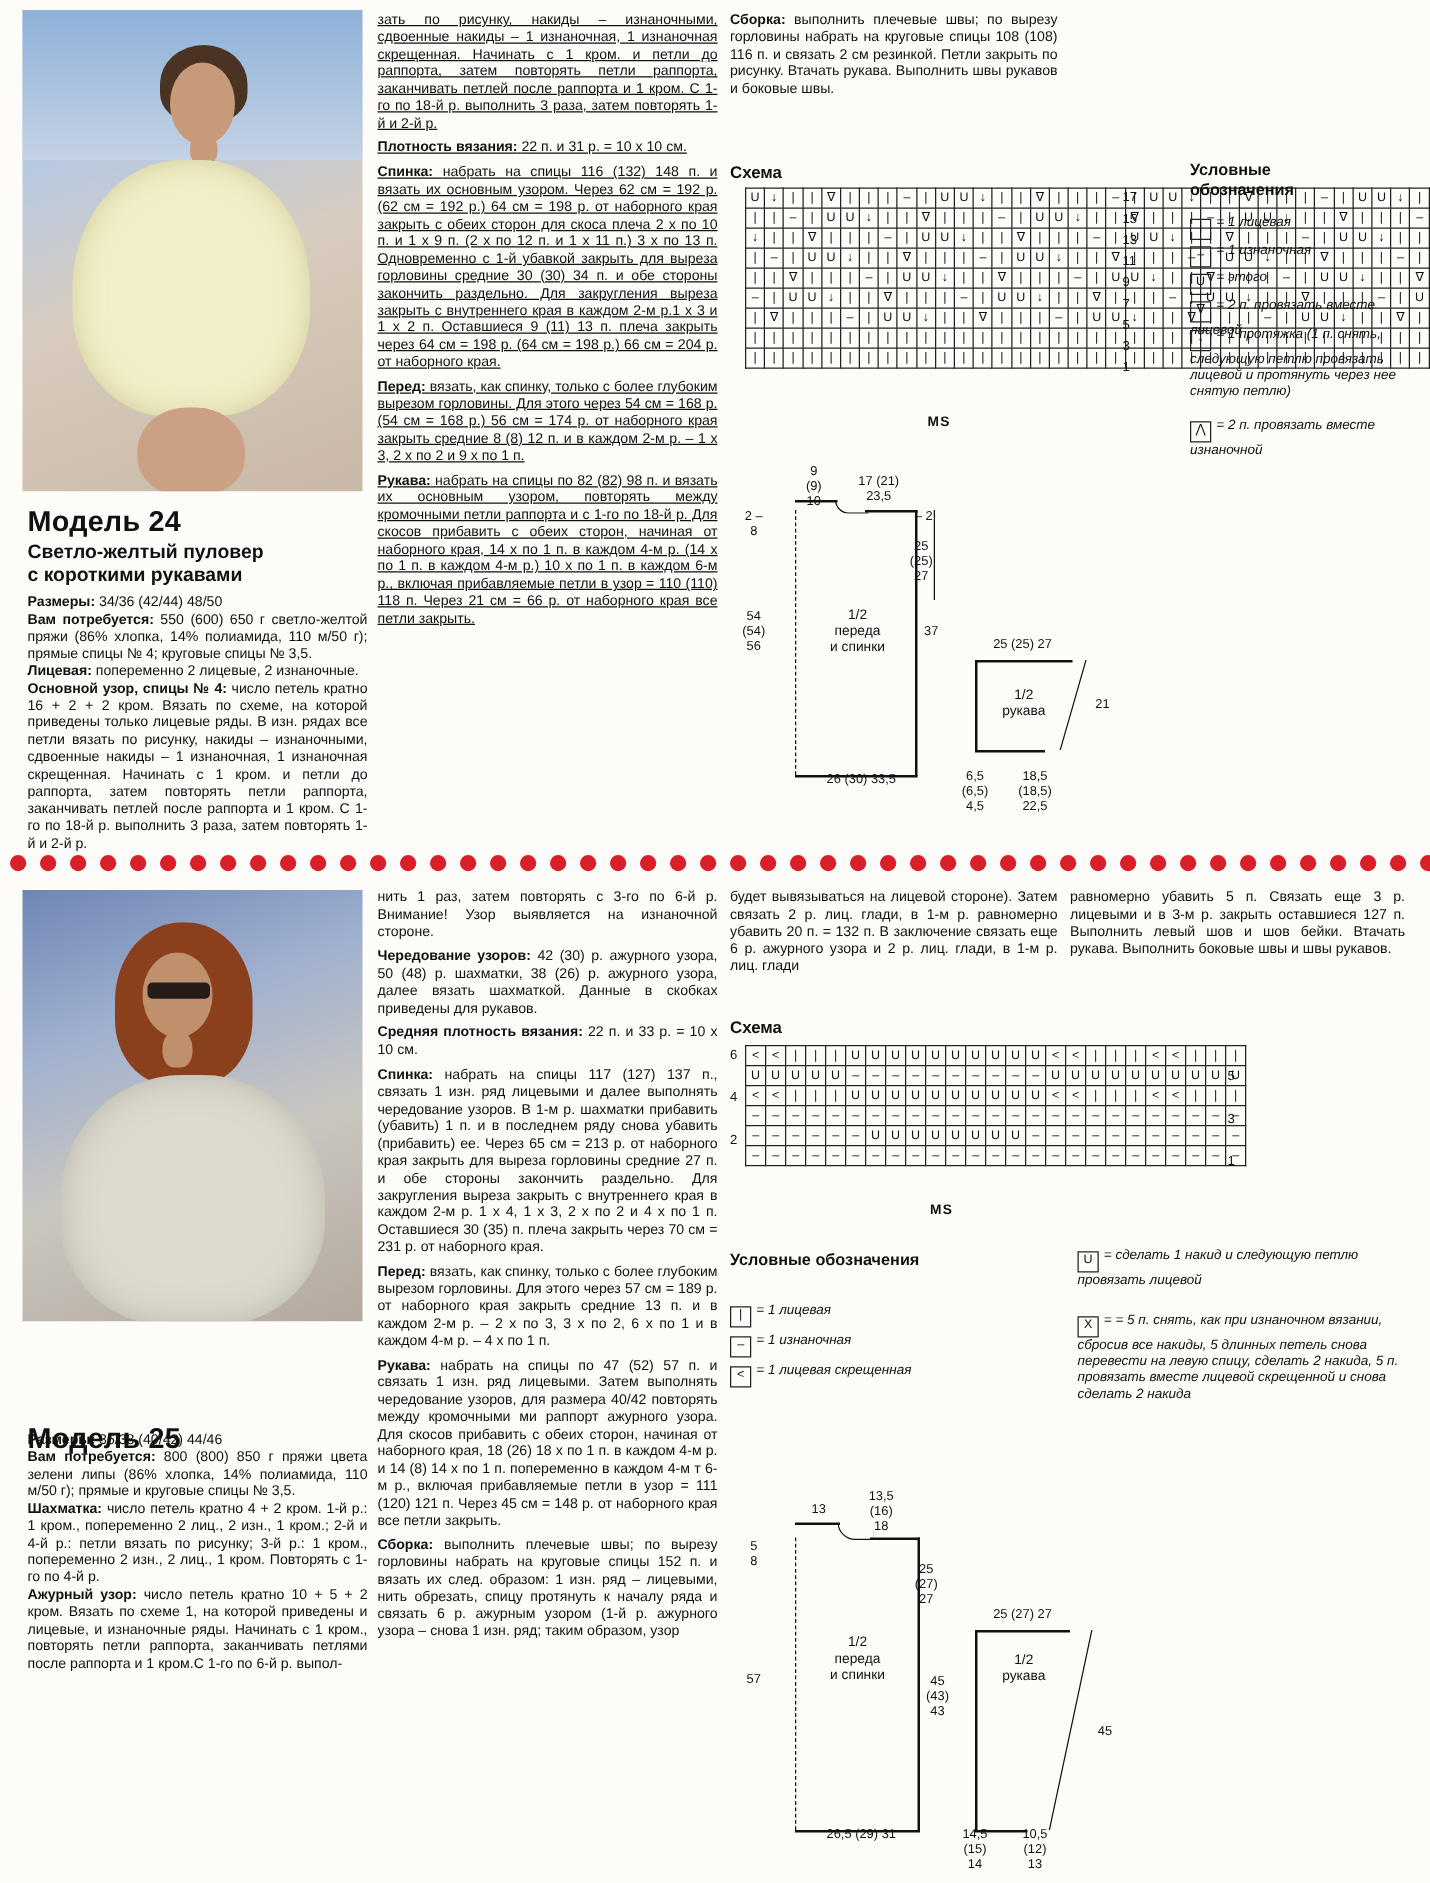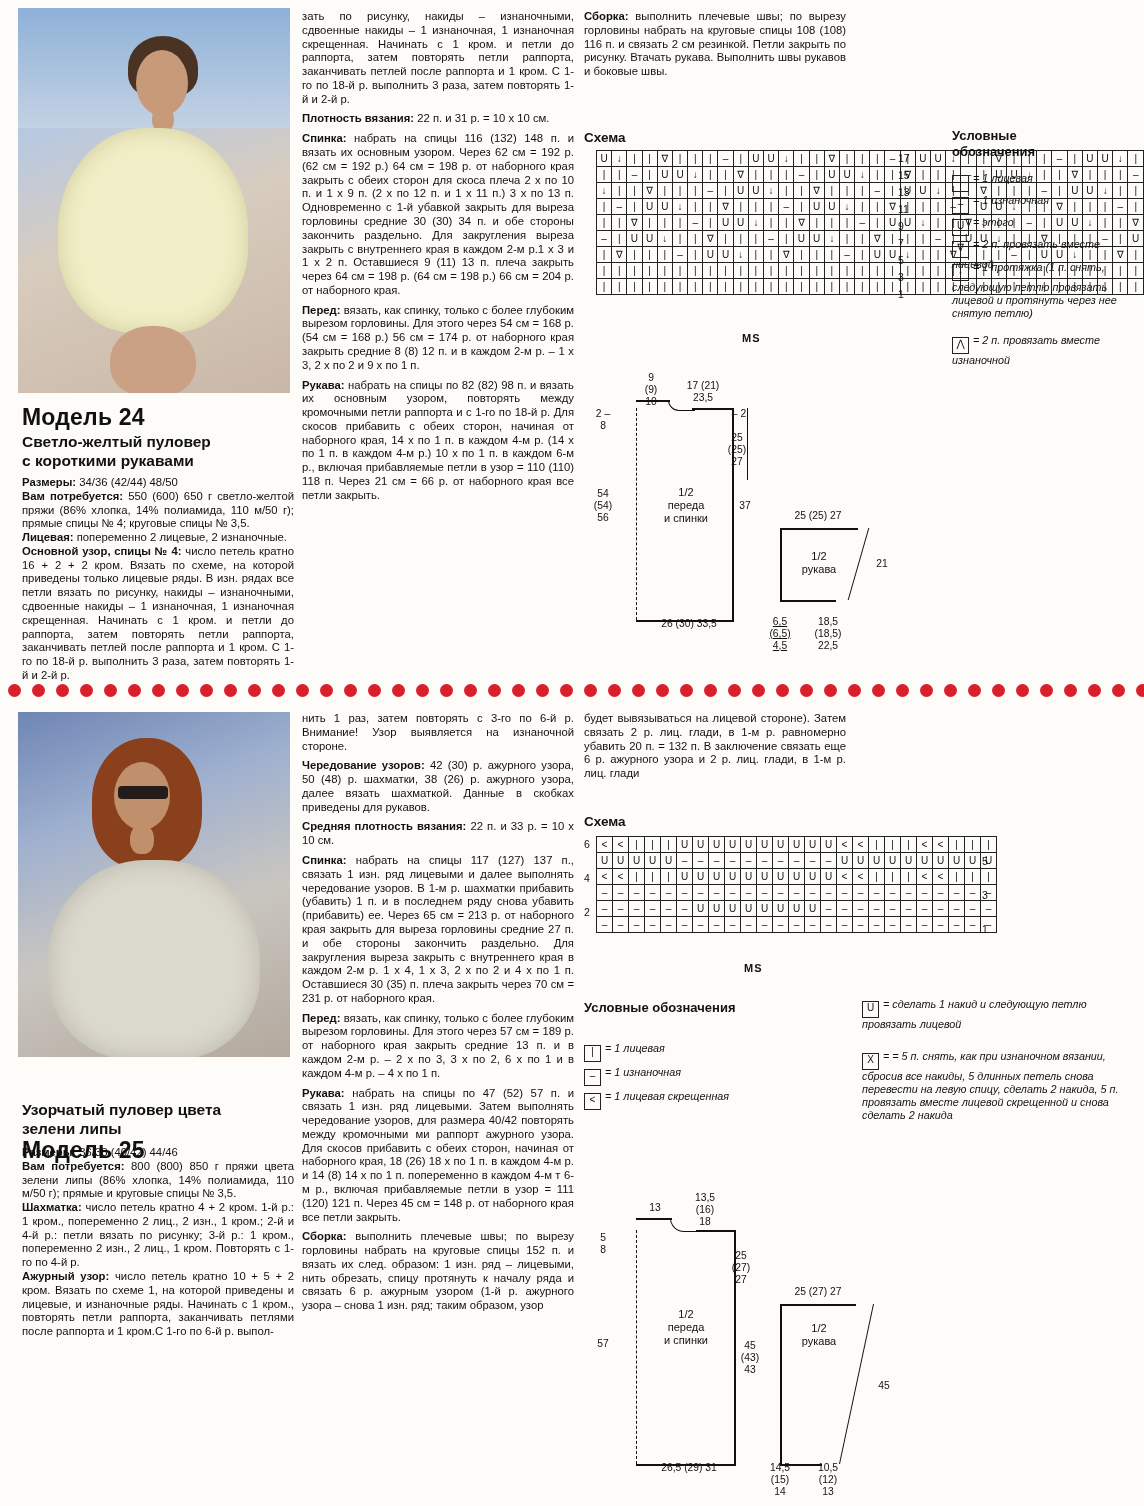--- a/index.html
+++ b/index.html
@@ -99,21 +99,21 @@
     <p><span class="b">Лицевая:</span>
       <span>попеременно 2 лицевые, 2 изнаночные.</span></p>
     <p><span class="b">Основной узор, спицы № 4:</span>
       <span>число петель кратно 16 + 2 + 2 кром. Вязать по схеме, на которой приведены только лицевые ряды. В изн. рядах все петли вязать по рисунку, накиды – изнаночными, сдвоенные накиды – 1 изнаночная, 1 изнаночная скрещенная. Начинать с 1 кром. и петли до раппорта, затем повторять петли раппорта, заканчивать петлей после раппорта и 1 кром. С 1-го по 18-й р. выполнить 3 раза, затем повторять 1-й и 2-й р.</span></p>
   </div>
 
   <div class="col" style="left:302px;top:10px;width:272px;">
     <p></p>
   </div>
 
-  <div class="col" style="left:302px;top:10px;width:272px;">
+  <div class="col" style="left:302px;top:10px;width:272px;text-decoration:underline;">
     <p style="margin-bottom:6px;">зать по рисунку, накиды – изнаночными, сдвоенные накиды – 1 изнаночная, 1 изнаночная скрещенная. Начинать с 1 кром. и петли до раппорта, затем повторять петли раппорта, заканчивать петлей после раппорта и 1 кром. С 1-го по 18-й р. выполнить 3 раза, затем повторять 1-й и 2-й р.</p>
     <p style="margin-bottom:6px;"><span class="b">Плотность вязания:</span>
       <span>22 п. и 31 р. = 10 х 10 см.</span></p>
     <p style="margin-bottom:6px;"><span class="b">Спинка:</span>
       <span>набрать на спицы 116 (132) 148 п. и вязать их основным узором. Через 62 см = 192 р. (62 см = 192 р.) 64 см = 198 р. от наборного края закрыть с обеих сторон для скоса плеча 2 х по 10 п. и 1 х 9 п. (2 х по 12 п. и 1 х 11 п.) 3 х по 13 п. Одновременно с 1-й убавкой закрыть для выреза горловины средние 30 (30) 34 п. и обе стороны закончить раздельно. Для закругления выреза закрыть с внутреннего края в каждом 2-м р.1 х 3 и 1 х 2 п. Оставшиеся 9 (11) 13 п. плеча закрыть через 64 см = 198 р. (64 см = 198 р.) 66 см = 204 р. от наборного края.</span></p>
     <p style="margin-bottom:6px;"><span class="b">Перед:</span>
       <span>вязать, как спинку, только с более глубоким вырезом горловины. Для этого через 54 см = 168 р. (54 см = 168 р.) 56 см = 174 р. от наборного края закрыть средние 8 (8) 12 п. и в каждом 2-м р. – 1 х 3, 2 х по 2 и 9 х по 1 п.</span></p>
     <p><span class="b">Рукава:</span>
       <span>набрать на спицы по 82 (82) 98 п. и вязать их основным узором, повторять между кромочными петли раппорта и с 1-го по 18-й р. Для скосов прибавить с обеих сторон, начиная от наборного края, 14 х по 1 п. в каждом 4-м р. (14 х по 1 п. в каждом 4-м р.) 10 х по 1 п. в каждом 6-м р., включая прибавляемые петли в узор = 110 (110) 118 п. Через 21 см = 66 р. от наборного края все петли закрыть.</span></p>
   </div>
@@ -526,21 +526,21 @@
     <div class="tnum" style="left:148px;top:130px;width:26px;">37</div>
 
     <div class="tnum" style="left:194px;top:140px;width:80px;">25 (25) 27</div>
     <div class="tline" style="left:196px;top:158px;width:78px;height:1.6px;"></div>
     <div class="tline" style="left:196px;top:158px;width:1.6px;height:72px;"></div>
     <div class="tline" style="left:196px;top:230px;width:56px;height:1.6px;"></div>
     <div style="position:absolute;left:252px;top:158px;width:22px;height:72px;border-right:1.6px solid #111;transform:skewX(-16deg);"></div>
     <div class="tcap" style="left:200px;top:180px;width:70px;white-space:pre-line;">1/2
 рукава</div>
     <div class="tnum" style="left:286px;top:188px;width:24px;">21</div>
-    <div class="tnum" style="left:178px;top:246px;width:36px;white-space:pre-line;text-decoration:underline;">6,5
+    <div class="tnum" style="left:178px;top:246px;width:36px;white-space:pre-line;">6,5
 (6,5)
 4,5</div>
     <div class="tnum" style="left:222px;top:246px;width:44px;white-space:pre-line;">18,5
 (18,5)
 22,5</div>
   </div>
 
   <div class="divider" id="divider">
       <span class="dot" style="left: 8px;"></span>
       <span class="dot" style="left: 32px;"></span>
@@ -594,22 +594,20 @@
 
   <div class="photo photo2">
     <div class="fig-body p2-hair"></div>
     <div class="fig-body p2-head"></div>
     <div class="p2-glass"></div>
     <div class="fig-body p2-neck"></div>
     <div class="fig-body p2-sweater"></div>
   </div>
 
   <div class="model-title" style="left:22px;top:1097px;margin-top:40px;">Модель 25</div>
-  <div class="model-sub" style="left:22px;top:1100px;width:272px;white-space:pre-line;">Узорчатый пуловер цвета
-зелени липы</div>
 
   <div class="col" style="left:22px;top:1146px;width:272px;">
     <p><span class="b">Размеры:</span>
       <span>36/38 (40/42) 44/46</span></p>
     <p><span class="b">Вам потребуется:</span>
       <span>800 (800) 850 г пряжи цвета зелени липы (86% хлопка, 14% полиамида, 110 м/50 г); прямые и круговые спицы № 3,5.</span></p>
     <p><span class="b">Шахматка:</span>
       <span>число петель кратно 4 + 2 кром. 1-й р.: 1 кром., попеременно 2 лиц., 2 изн., 1 кром.; 2-й и 4-й р.: петли вязать по рисунку; 3-й р.: 1 кром., попеременно 2 изн., 2 лиц., 1 кром. Повторять с 1-го по 4-й р.</span></p>
     <p><span class="b">Ажурный узор:</span>
       <span>число петель кратно 10 + 5 + 2 кром. Вязать по схеме 1, на которой приведены и лицевые, и изнаночные ряды. Начинать с 1 кром., повторять петли раппорта, заканчивать петлями после раппорта и 1 кром.С 1-го по 6-й р. выпол-</span></p>
@@ -626,20 +624,23 @@
     <p style="margin-bottom:6px;"><span class="b">Перед:</span>
       <span>вязать, как спинку, только с более глубоким вырезом горловины. Для этого через 57 см = 189 р. от наборного края закрыть средние 13 п. и в каждом 2-м р. – 2 х по 3, 3 х по 2, 6 х по 1 и в каждом 4-м р. – 4 х по 1 п.</span></p>
     <p style="margin-bottom:6px;"><span class="b">Рукава:</span>
       <span>набрать на спицы по 47 (52) 57 п. и связать 1 изн. ряд лицевыми. Затем выполнять чередование узоров, для размера 40/42 повторять между кромочными ми раппорт ажурного узора. Для скосов прибавить с обеих сторон, начиная от наборного края, 18 (26) 18 х по 1 п. в каждом 4-м р. и 14 (8) 14 х по 1 п. попеременно в каждом 4-м т 6-м р., включая прибавляемые петли в узор = 111 (120) 121 п. Через 45 см = 148 р. от наборного края все петли закрыть.</span></p>
     <p><span class="b">Сборка:</span>
       <span>выполнить плечевые швы; по вырезу горловины набрать на круговые спицы 152 п. и вязать их след. образом: 1 изн. ряд – лицевыми, нить обрезать, спицу протянуть к началу ряда и связать 6 р. ажурным узором (1-й р. ажурного узора – снова 1 изн. ряд; таким образом, узор</span></p>
   </div>
 
   <div class="col" style="left:584px;top:712px;width:262px;">
     <p>будет вывязываться на лицевой стороне). Затем связать 2 р. лиц. глади, в 1-м р. равномерно убавить 20 п. = 132 п. В заключение связать еще 6 р. ажурного узора и 2 р. лиц. глади, в 1-м р. лиц. глади</p>
+  </div>
+  <div class="col" style="left:856px;top:712px;width:268px;">
+    <p>равномерно убавить 5 п. Связать еще 3 р. лицевыми и в 3-м р. закрыть оставшиеся 127 п. Выполнить левый шов и шов бейки. Втачать рукава. Выполнить боковые швы и швы рукавов.</p>
   </div>
 
   <div class="schema-label" style="left:584px;top:814px;">Схема</div>
   <table class="grid" id="grid25" style="left:596px;top:836px;">
       <tbody>
         <tr>
           <td>&lt;</td>
           <td>&lt;</td>
           <td>|</td>
           <td>|</td>

